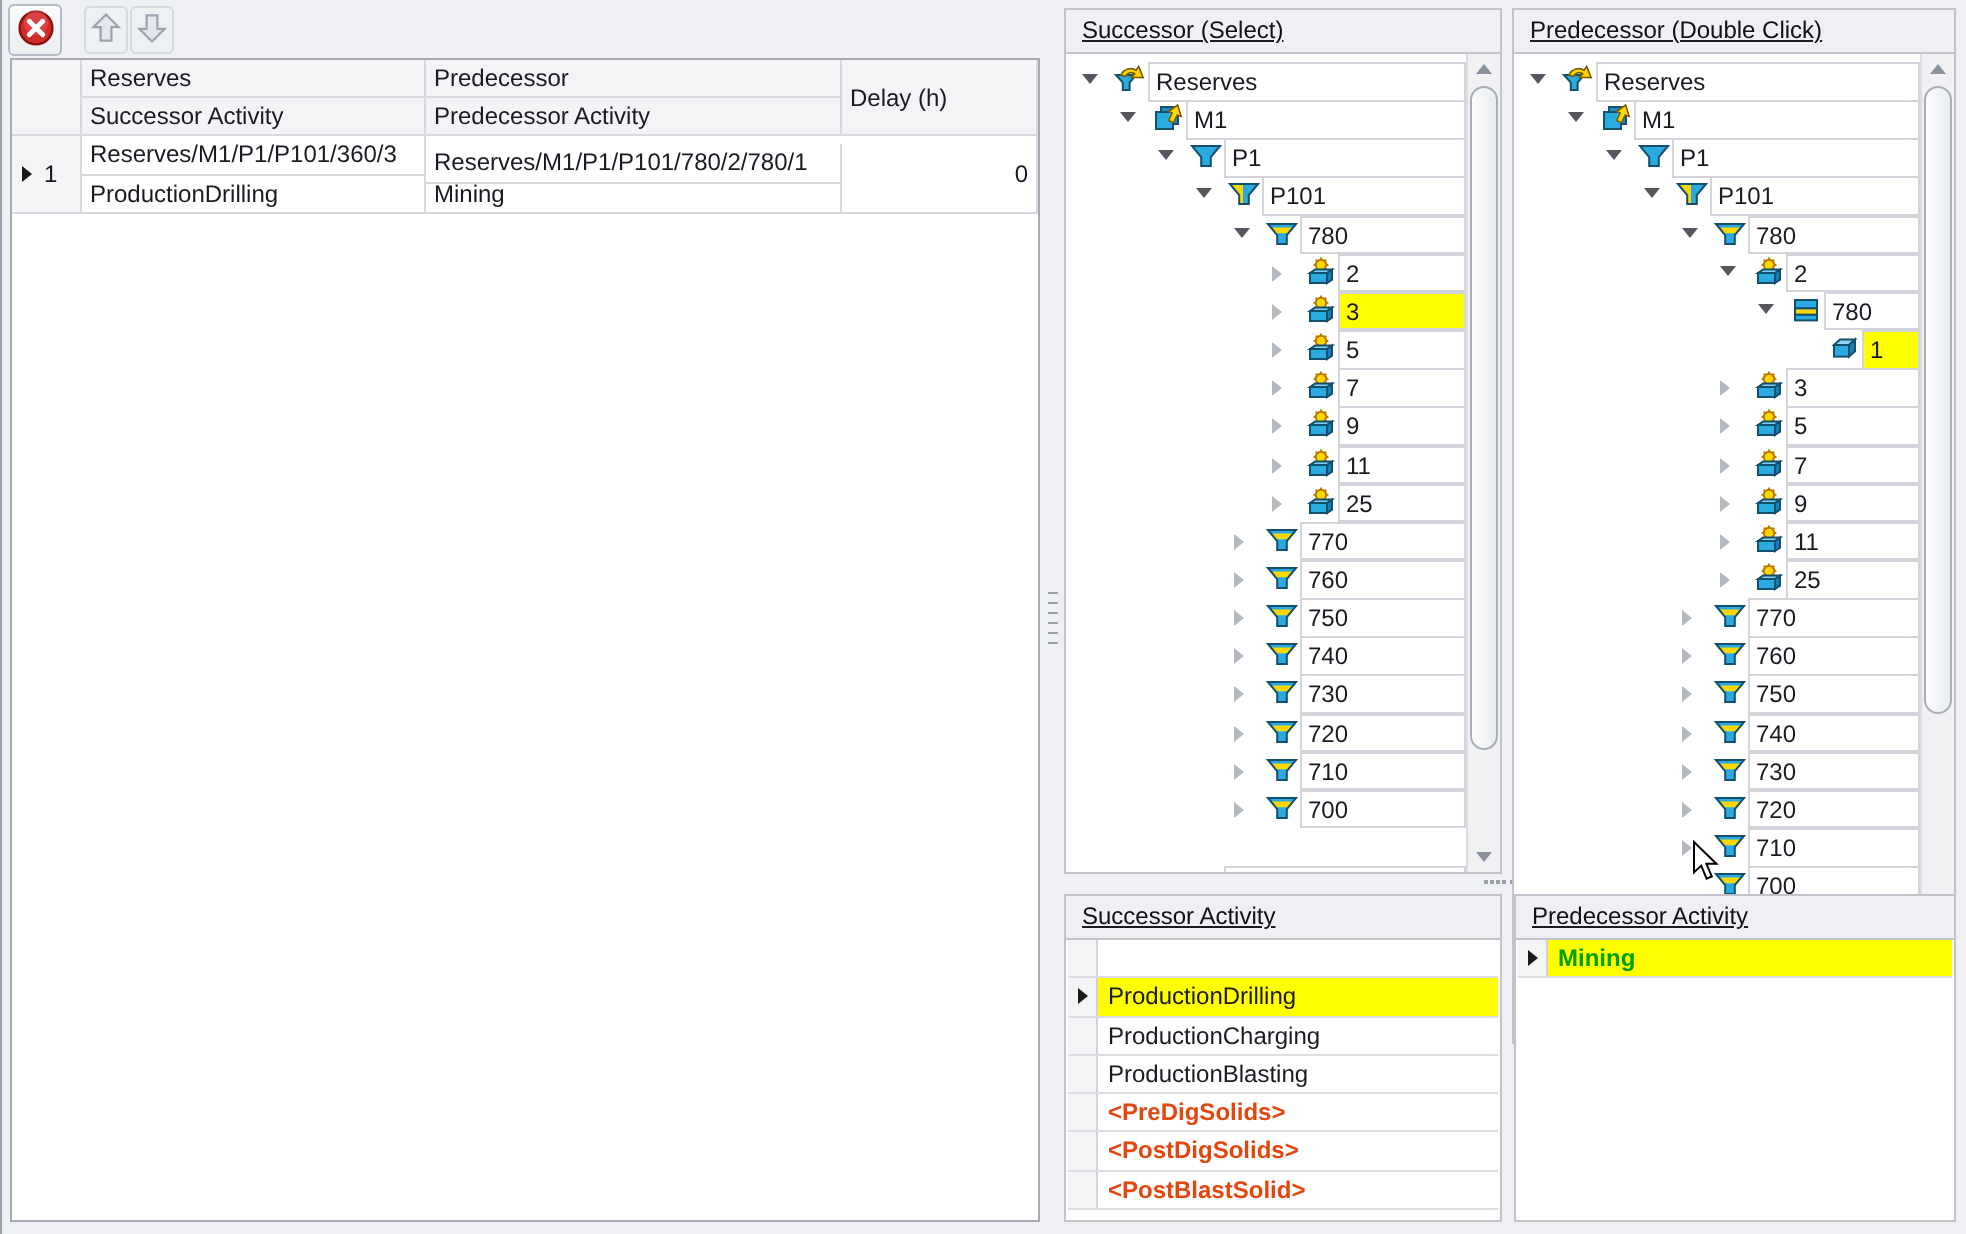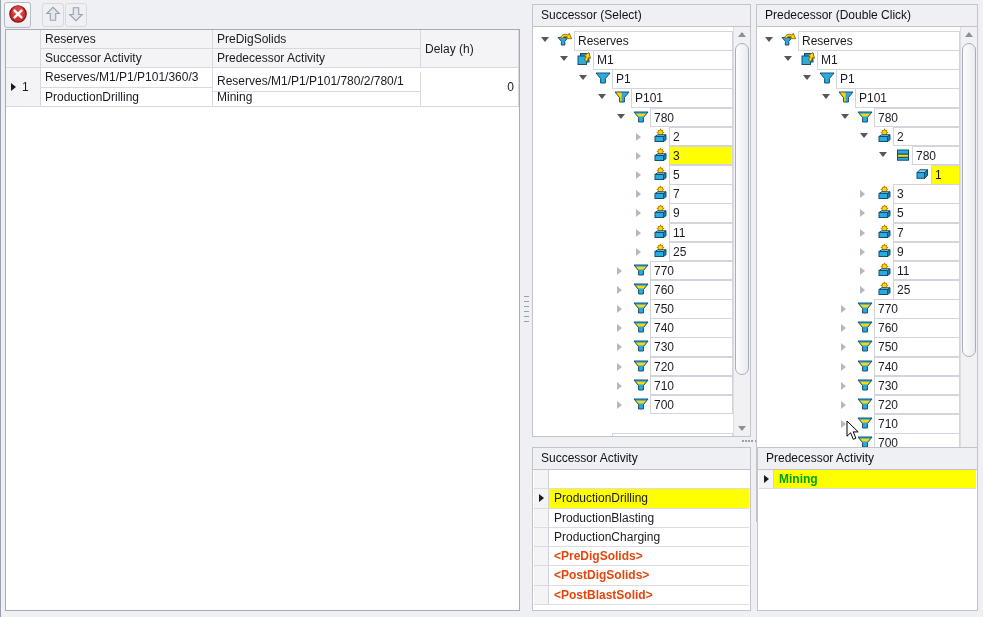--- a/index.html
+++ b/index.html
@@ -37,21 +37,21 @@
   .d-delay   { left:415px; top:38px;   width:98px;  height:39px; display:flex; align-items:center; justify-content:flex-end; }
   .d-succact { left:35px;  top:57.5px; width:172px; height:19.5px; }
   .d-predact { left:207px; top:57.5px; width:208px; height:19.5px; }
   .marker { width:0; height:0; border-top:4px solid transparent; border-bottom:4px solid transparent; border-left:5px solid #1a1a1a; display:inline-block; }
   
   .vgrip { position:absolute; left:523px; top:296px; width:5px; height:26px; display:flex; flex-direction:column; justify-content:space-between; }
   .vgrip i { display:block; height:1px; background:#9aa0aa; }
   .hgrip { position:absolute; left:741px; top:439px; width:24px; height:3px; display:flex; justify-content:space-between; align-items:center; }
   .hgrip i { display:block; width:2px; height:2px; background:#9aa0aa; }
   
-  .panel { position:absolute; border:1px solid #c3c3cb; box-sizing:border-box; background:#eef0f3; }
+  .panel { position:absolute; border:1px solid #c3c3cb; box-sizing:border-box; background:#eef0f3;text-decoration:underline; }
   .panel-title { height:21px; line-height:21px; padding-left:8px; color:#101018; white-space:nowrap; overflow:hidden; }
   .panel-body { position:absolute; left:0; right:0; top:21px; bottom:0; background:#fff; border-top:1px solid #c3c3cb; overflow:hidden; }
   .p-succ-tree { left:531px; top:4px; width:219px; height:433px; }
   .p-pred-tree { left:755px; top:4px; width:222px; height:518px; }
   .p-succ-act  { left:531px; top:447px; width:219px; height:164px; }
   .p-pred-act  { left:756px; top:447px; width:221px; height:164px; }
   
   .tree-rows { position:absolute; left:0; top:0; right:17px; bottom:0; overflow:hidden; }
   .tree-row { position:absolute; left:0; right:0; height:20px; }
   .exp { position:absolute; top:6px; width:0; height:0; }
@@ -104,21 +104,21 @@
       <svg width="18" height="18" viewBox="0 0 20 20">
         <path d="M10 17.5 L3 10.5 L7 10.5 L7 3 L13 3 L13 10.5 L17 10.5 Z" fill="#e3e6ec" stroke="#9aa2ae" stroke-width="1.2"></path>
       </svg>
     </span>
   </div>
 </div>
 
 <div class="dep-table">
   <div class="tc hdr h-rowhdr"></div>
   <div class="tc hdr h-succ">Reserves</div>
-  <div class="tc hdr h-pred">PreDigSolids</div>
+  <div class="tc hdr h-pred">Predecessor</div>
   <div class="tc hdr h-delay">Delay (h)</div>
   <div class="tc hdr h-succact">Successor Activity</div>
   <div class="tc hdr h-predact">Predecessor Activity</div>
 
   <div class="tc r-rowhdr">
     <span class="marker"></span>
     <span class="num">1</span>
   </div>
   <div class="tc d-succ">Reserves/M1/P1/P101/360/3</div>
   <div class="tc d-pred">Reserves/M1/P1/P101/780/2/780/1</div>
@@ -748,25 +748,25 @@
           <div class="list-rowhdr"></div>
         </div>
         <div class="list-row selected">
           <div class="list-rowhdr">
             <span class="marker"></span>
           </div>
           <div class="list-label kind-normal">ProductionDrilling</div>
         </div>
         <div class="list-row">
           <div class="list-rowhdr"></div>
-          <div class="list-label kind-normal">ProductionBlasting</div>
+          <div class="list-label kind-normal">ProductionCharging</div>
         </div>
         <div class="list-row">
           <div class="list-rowhdr"></div>
-          <div class="list-label kind-normal">ProductionCharging</div>
+          <div class="list-label kind-normal">ProductionBlasting</div>
         </div>
         <div class="list-row">
           <div class="list-rowhdr"></div>
           <div class="list-label kind-template">&lt;PreDigSolids&gt;</div>
         </div>
         <div class="list-row">
           <div class="list-rowhdr"></div>
           <div class="list-label kind-template">&lt;PostDigSolids&gt;</div>
         </div>
         <div class="list-row">

